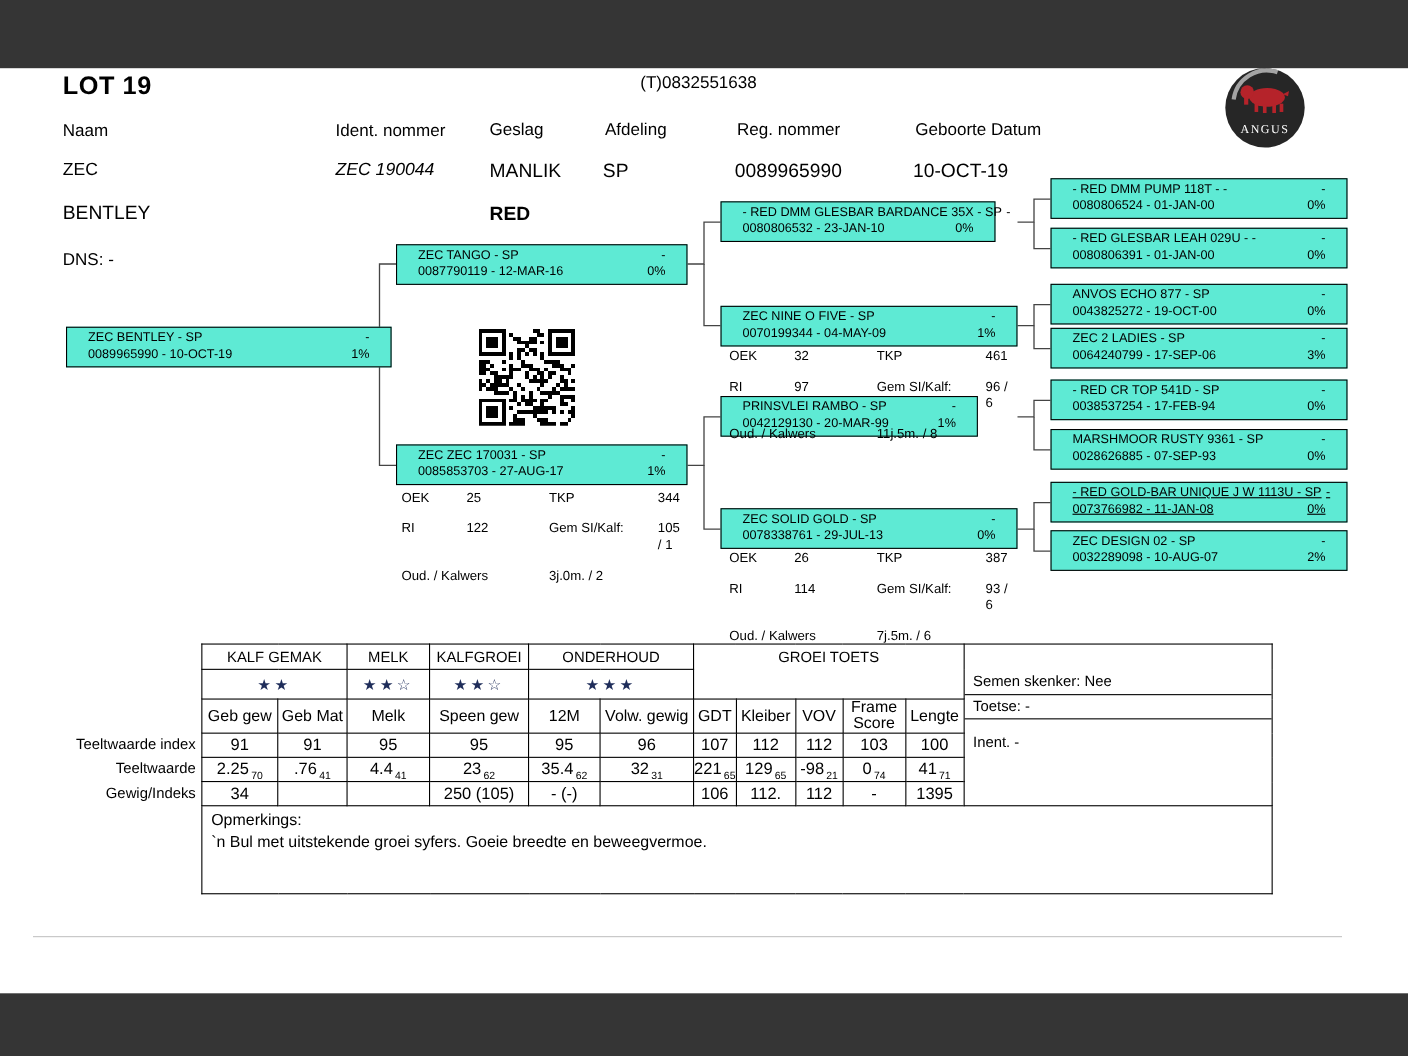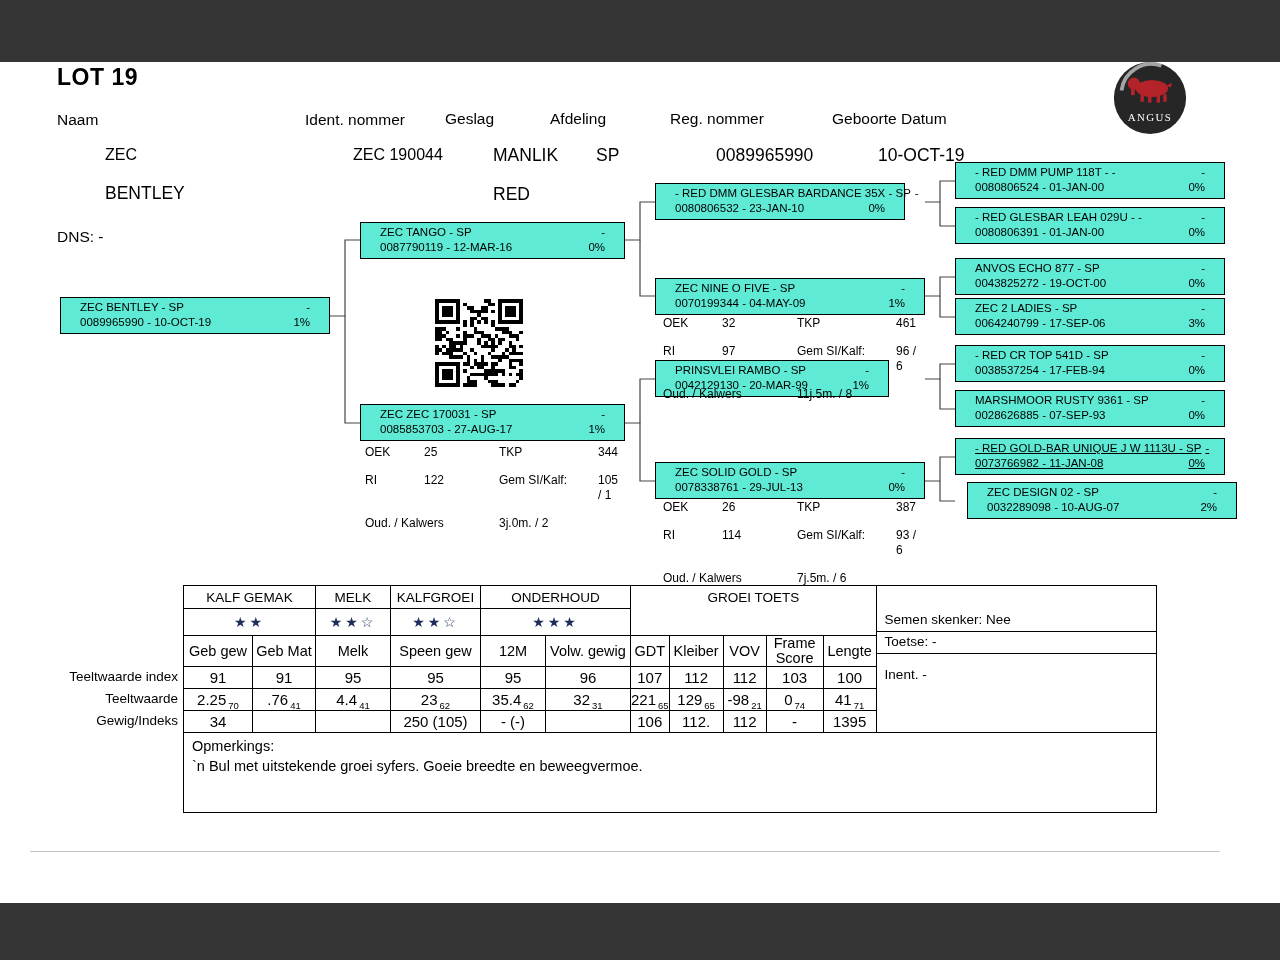--- a/index.html
+++ b/index.html
@@ -10,21 +10,21 @@
   }
   .bar { position:absolute; left:0; width:1280px; background:#353535; }
   .bar.top { top:0; height:62px; }
   .bar.bottom { top:903px; height:57px; }
 
   .lot { position:absolute; left:57px; top:64px; font-size:23px; font-weight:bold; letter-spacing:.5px; }
   .address { position:absolute; left:310px; top:66px; width:650px; text-align:center; font-size:15.5px; line-height:20px; }
   .logo { position:absolute; left:1112px; top:60px; width:76px; height:76px; }
 
   .flabel { position:absolute; font-size:15.5px; }
-  .fvalue { position:absolute; font-size:16px;margin-left:48px; }
+  .fvalue { position:absolute; font-size:16px; }
   .fvalue.big { font-size:17.5px; }
   .dns { position:absolute; left:57px; top:228px; font-size:15.5px; }
 
   .pedbox { position:absolute; border:1px solid #000; background:#5eead4; padding:2px 19px 3px; font-size:11.5px; line-height:15px; }
   .pb-row { display:flex; justify-content:space-between; gap:4px; white-space:nowrap; }
 
   .statblock { position:absolute; display:grid; grid-template-columns:46px 62px 86px auto; font-size:12px; line-height:15px;gap:13px; }
   .statblock .span2 { grid-column:span 2; }
 
   .connectors { position:absolute; left:0; top:0; pointer-events:none; }
@@ -49,20 +49,21 @@
 </style>
 </head>
 <body>
 
 <div class="bar top" style="background: rgb(53, 53, 53);"></div>
 <div class="bar bottom" style="background: rgb(53, 53, 53);"></div>
 
 <div class="lot">LOT 19</div>
 
 <div class="address">
+  <div>(T)0832551638</div>
 </div>
 
 <div class="logo">
   <svg viewBox="0 0 80 80" width="76" height="76">
     <circle cx="40" cy="40" r="38" fill="#262626"></circle>
     <path d="M10,32 A32,32 0 0 1 52,6" stroke="#cfcfcf" stroke-width="4" fill="none" opacity="0.75"></path>
     <g fill="#b5232a">
       <ellipse cx="42" cy="30" rx="17" ry="9"></ellipse>
       <circle cx="23" cy="25" r="6.5"></circle>
       <rect x="20" y="28" width="4" height="9"></rect>
@@ -77,27 +78,27 @@
 </div>
 
 <div class="flabel" style="left:57px;  top:111px;">Naam</div>
 <div class="flabel" style="left:305px; top:111px;">Ident. nommer</div>
 <div class="flabel" style="left:445px; top:110px;">Geslag</div>
 <div class="flabel" style="left:550px; top:110px;">Afdeling</div>
 <div class="flabel" style="left:670px; top:110px;">Reg. nommer</div>
 <div class="flabel" style="left:832px; top:110px;">Geboorte Datum</div>
 
 <div class="fvalue" style="left:57px;  top:146px;">ZEC</div>
-<div class="fvalue" style="left:305px; top:146px;">ZEC 190044</div>
+<div class="fvalue" style="left:305px; top:146px;font-style:italic;">ZEC 190044</div>
 <div class="fvalue big" style="left:445px; top:145px;">MANLIK</div>
 <div class="fvalue big" style="left:548px; top:145px;">SP</div>
 <div class="fvalue big" style="left:668px; top:145px;">0089965990</div>
 <div class="fvalue big" style="left:830px; top:145px;">10-OCT-19</div>
 <div class="fvalue big" style="left:57px;  top:183px;">BENTLEY</div>
-<div class="fvalue big" style="left:445px; top:184px;">RED</div>
+<div class="fvalue big" style="left:445px; top:184px;font-weight:bold;">RED</div>
 <div class="dns">DNS: -</div>
 
 <svg class="connectors" width="1280" height="960">
   <g fill="none" stroke="#444" stroke-width="1.2">
     <polyline points="330,316 345,316 345,240 360,240"></polyline>
     <polyline points="345,316 345,423 360,423"></polyline>
     <polyline points="625,240 640,240 640,202 655,202"></polyline>
     <polyline points="640,240 640,296 655,296"></polyline>
     <polyline points="625,423 640,423 640,379 655,379"></polyline>
     <polyline points="640,423 640,481 655,481"></polyline>
@@ -105,21 +106,21 @@
     <polyline points="940,202 940,226 955,226"></polyline>
     <polyline points="925,296 940,296 940,277 955,277"></polyline>
     <polyline points="940,296 940,317 955,317"></polyline>
     <polyline points="925,379 940,379 940,364 955,364"></polyline>
     <polyline points="940,379 940,409 955,409"></polyline>
     <polyline points="925,481 940,481 940,457 955,457"></polyline>
     <polyline points="940,481 940,501 955,501"></polyline>
   </g>
 </svg>
 
-<div class="pedbox" style="left:60px;  top:297px; width:270px;">
+<div class="pedbox" style="left:60px;  top:297px; width:296px;">
     <div class="pb-row">
       <span>ZEC BENTLEY - SP</span>
       <span>-</span>
     </div>
     <div class="pb-row">
       <span>0089965990 -  10-OCT-19</span>
       <span>1%</span>
     </div>
   </div>
 <div class="pedbox" style="left:360px; top:222px; width:265px;">
@@ -245,21 +246,21 @@
 <div class="pedbox" style="left:955px; top:438px; width:270px;text-decoration:underline;">
     <div class="pb-row">
       <span>- RED GOLD-BAR UNIQUE J W 1113U - SP</span>
       <span>-</span>
     </div>
     <div class="pb-row">
       <span>0073766982 - 11-JAN-08</span>
       <span>0%</span>
     </div>
   </div>
-<div class="pedbox" style="left:955px; top:482px; width:270px;margin-left:12px;">
+<div class="pedbox" style="left:955px; top:482px; width:270px;">
     <div class="pb-row">
       <span>ZEC DESIGN 02 - SP</span>
       <span>-</span>
     </div>
     <div class="pb-row">
       <span>0032289098 - 10-AUG-07</span>
       <span>2%</span>
     </div>
   </div>
 

